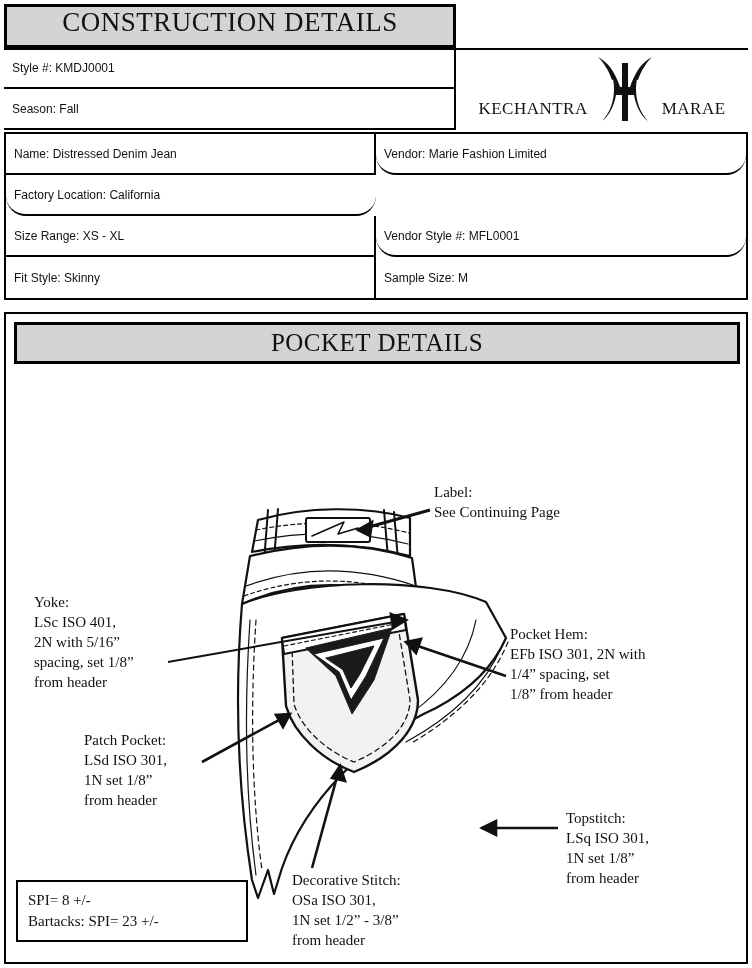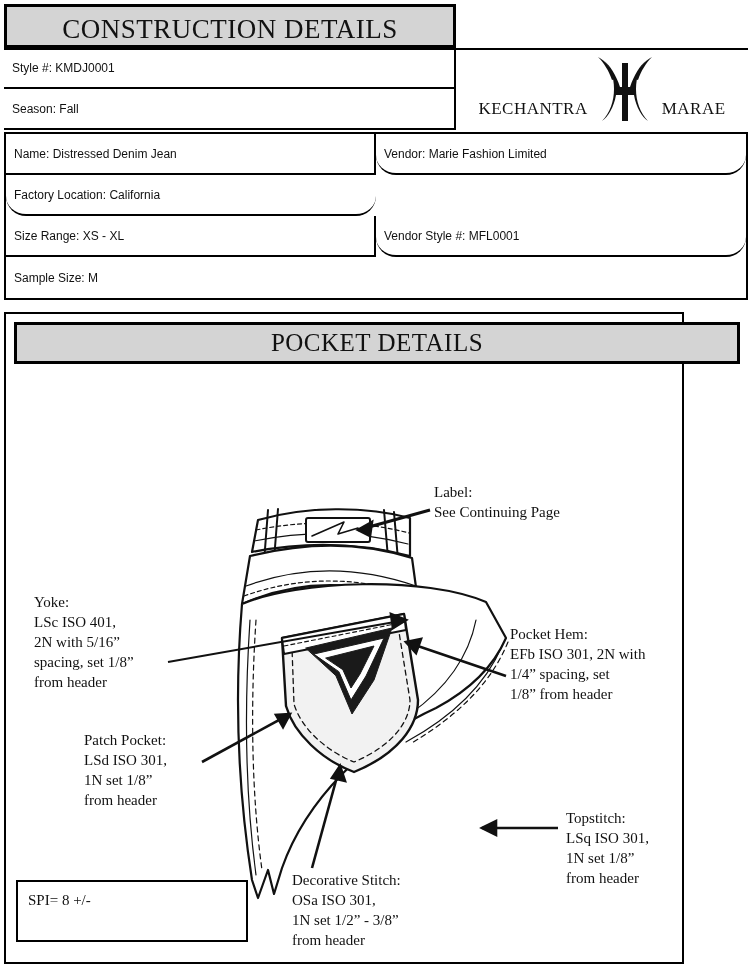--- a/index.html
+++ b/index.html
@@ -22,21 +22,21 @@
     position: absolute;
     left: 4px; top: 4px;
     width: 744px; height: 292px;
   }
   .cd-header {
     position: absolute;
     left: 0; top: 0;
     width: 452px; height: 44px;
     border: 3px solid #000;
     background: #d4d4d4;
-    display: flex; align-items: flex-end; justify-content: center;
+    display: flex; align-items: flex-start; justify-content: center;
   }
   .cd-header-text {
     font-family: "Liberation Serif", serif;
     font-size: 27px;
     letter-spacing: 0.5px;
     color: #111;
   }
   .row { display: flex; width: 100%; }
   .cell {
     font-family: "Liberation Sans", sans-serif;
@@ -106,21 +106,21 @@
     left: 0; top: 44px;
     width: 744px;
     height: 0;
     border-top: 2px solid #000;
   }
 
   
   .pocket-block {
     position: absolute;
     left: 4px; top: 312px;
-    width: 680px; height: 652px;
+    width: 744px; height: 652px;
     border: 2px solid #000;
   }
   .pd-header {
     position: absolute;
     left: 8px; top: 8px;
     width: 726px; height: 42px;
     border: 3px solid #000;
     background: #d4d4d4;
     display: flex; align-items: center; justify-content: center;
   }
@@ -198,20 +198,21 @@
         <div class="cell half">Vendor: Marie Fashion Limited</div>
       </div>
       <div class="row">
         <div class="cell half">Factory Location: California</div>
       </div>
       <div class="row">
         <div class="cell left-half">Size Range: XS - XL</div>
         <div class="cell half">Vendor Style #: MFL0001</div>
       </div>
       <div class="row">
+        <div class="cell left-half">Fit Style: Skinny</div>
         <div class="cell half">Sample Size: M</div>
       </div>
     </div>
   </div>
 
   <div class="pocket-block">
 
     <div class="pd-header">
       <div class="pd-header-text">POCKET DETAILS</div>
     </div>
@@ -306,17 +307,18 @@
 1N set 1/8”
 from header</div>
 
       <div class="callout" style="left:286px; top:500px;">Decorative Stitch:
 OSa ISO 301,
 1N set 1/2” - 3/8”
 from header</div>
 
       <div class="spi-box">
         <div>SPI= 8 +/-</div>
+        <div>Bartacks: SPI= 23 +/-</div>
       </div>
     </div>
   </div>
 
 </div>
 
 </body></html>

